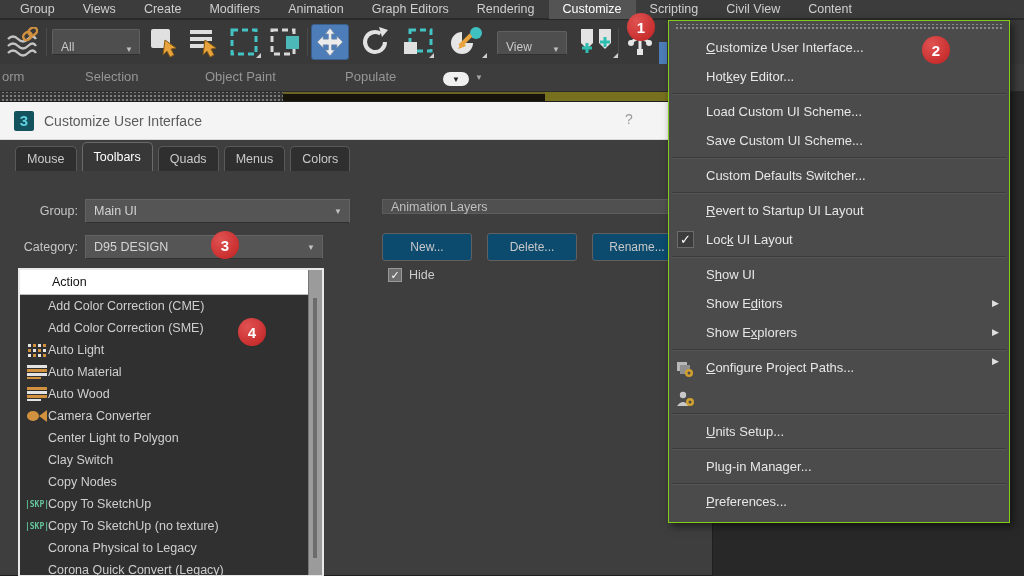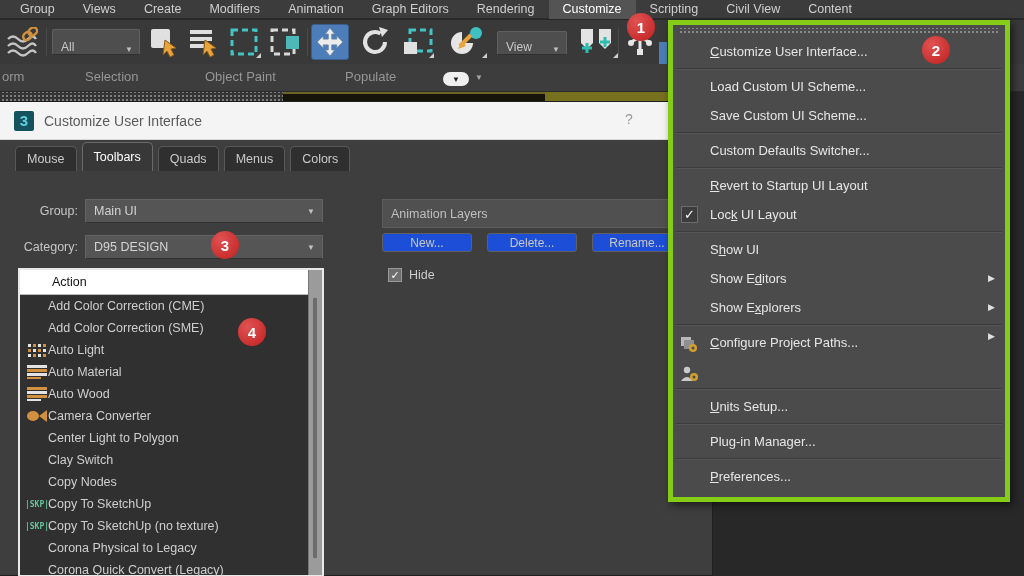--- a/index.html
+++ b/index.html
@@ -49,42 +49,42 @@
   #dlg-tabs{position:absolute;left:15px;top:40px;height:29px;display:flex;align-items:flex-end;}
   .tab{background:#2f2f2f;border:1px solid #595959;border-bottom:none;border-radius:5px 5px 0 0;
      color:#cacaca;font-size:12.5px;padding:5px 11px 5px 11px;margin-right:5px;white-space:nowrap;}
   .tab.active{background:#383838;color:#ffffff;padding-top:7px;padding-bottom:7px;border-color:#6a6a6a;}
 
   .fieldlabel{position:absolute;color:#c6c6c6;font-size:12.5px;text-align:right;width:78px;line-height:24px;}
   .combo{position:absolute;height:24px;background:#555555;border:1px solid #646464;border-bottom-color:#303030;
      color:#d4d4d4;font-size:12.5px;display:flex;align-items:center;padding:0 8px;}
   .combo .arr{position:absolute;right:7px;font-size:8px;color:#c2c2c2;}
 
-  .flatfield{position:absolute;height:29px;background:#505050;border:1px solid #5c5c5c;color:#bfbfbf;
+  .flatfield{position:absolute;height:15px;background:#505050;border:1px solid #5c5c5c;color:#bfbfbf;
      font-size:12.5px;display:flex;align-items:center;padding:0 8px;}
-  .btn{position:absolute;height:19px;width:90px;background:#1d4ed8;border:1px solid #606060;border-radius:3px;
+  .btn{position:absolute;height:28px;width:90px;background:#0c4a6e;border:1px solid #606060;border-radius:3px;
      color:#c8c8c8;font-size:12px;display:flex;align-items:center;justify-content:center;text-align:right;}
 
   .checkbox{position:absolute;width:14px;height:14px;background:#6e6e6e;border:1px solid #9a9a9a;color:#ffffff;
      font-size:11px;line-height:13px;text-align:center;}
   .cb-label{position:absolute;color:#cccccc;font-size:12.5px;}
 
   
   #action-list-box{position:absolute;left:18px;top:166px;width:306px;height:309px;background:#303030;
      border:2px solid #e9e9e9;}
   #action-header{height:25px;background:#ffffff;color:#111;font-size:12.5px;display:flex;align-items:center;
      padding-left:32px;border-bottom:1px solid #bbb;}
   .arow{height:22px;display:flex;align-items:center;color:#cfcfcf;font-size:12.5px;white-space:nowrap;position:relative;padding-left:28px;}
   .arow .ricon{position:absolute;left:3px;top:2px;width:28px;height:18px;display:flex;align-items:center;justify-content:center;}
   .skp{font-family:"DejaVu Sans Mono",monospace;font-size:8px;font-weight:bold;color:#64c79c;letter-spacing:0;}
   #list-scroll{position:absolute;right:0px;top:0px;width:14px;height:100%;background:#9b9b9b;border-left:1px solid #777;}
   #list-scroll .thumb{position:absolute;left:4px;top:28px;width:4px;height:260px;background:#6d6d6d;}
 
   
-  #menu{position:absolute;left:668px;top:20px;width:342px;background:#4b4b4b;border:5px solid #84cc16;
+  #menu{position:absolute;left:668px;top:20px;width:342px;background:#4b4b4b;border:1px solid #84cc16;
      box-shadow:3px 3px 8px rgba(0,0,0,.55);z-index:10;padding-bottom:6px;}
   #menu-grip{height:7px;margin:3px 6px 2px 6px;
      background-image:radial-gradient(#8a8a8a 0.8px,transparent 1px);background-size:4px 4px;background-position:0 2px;}
   .mi{position:relative;height:29px;line-height:29px;color:#e6e6e6;font-size:13px;padding-left:37px;white-space:nowrap;}
   .mi .ul{text-decoration:underline;}
   .mi .sub{position:absolute;right:10px;font-size:9px;color:#e0e0e0;}
   .mi .chk{position:absolute;left:8px;top:6px;width:17px;height:17px;background:#3c3c3c;border:1px solid #6b6b6b;
      color:#fff;font-size:13px;line-height:16px;text-align:center;}
   .mi .micon{position:absolute;left:7px;top:6px;width:20px;height:17px;}
   .msep{border-top:1px solid #3b3b3b;border-bottom:1px solid #565656;margin:2px 3px;}
@@ -227,21 +227,21 @@
     </div>
     <div id="dlg-tabs">
         <div class="tab">Mouse</div>
         <div class="tab active">Toolbars</div>
         <div class="tab">Quads</div>
         <div class="tab">Menus</div>
         <div class="tab">Colors</div>
       </div>
 
     <div class="fieldlabel" style="left:0px;top:97px;">Group:</div>
-    <div class="combo" style="left:85px;top:97px;width:238px;">
+    <div class="combo" style="left:85px;top:97px;width:265px;">
       <span>Main UI</span>
       <span class="arr">▼</span>
     </div>
 
     <div class="fieldlabel" style="left:0px;top:133px;">Category:</div>
     <div class="combo" style="left:85px;top:133px;width:238px;">
       <span>D95 DESIGN</span>
       <span class="arr">▼</span>
     </div>
 
@@ -347,20 +347,21 @@
       <div id="list-scroll">
           <div class="thumb"></div>
         </div>
     </div>
   </div>
 
   <div id="menu">
     <div id="menu-grip"></div>
     <div id="menu-items">
         <div class="mi"><span><span class="ul">C</span>ustomize User Interface...</span></div>
+        <div class="mi"><span>Hot<span class="ul">k</span>ey Editor...</span></div>
         <div class="msep"></div>
         <div class="mi"><span>Load Custom UI Scheme...</span></div>
         <div class="mi"><span>Save Custom UI Scheme...</span></div>
         <div class="msep"></div>
         <div class="mi"><span>Custom Defaults Switcher...</span></div>
         <div class="msep"></div>
         <div class="mi"><span><span class="ul">R</span>evert to Startup UI Layout</span></div>
         <div class="mi"><span>Loc<span class="ul">k</span> UI Layout</span><div class="chk">✓</div></div>
         <div class="msep"></div>
         <div class="mi"><span>S<span class="ul">h</span>ow UI</span><div class="sub">▶</div></div>

